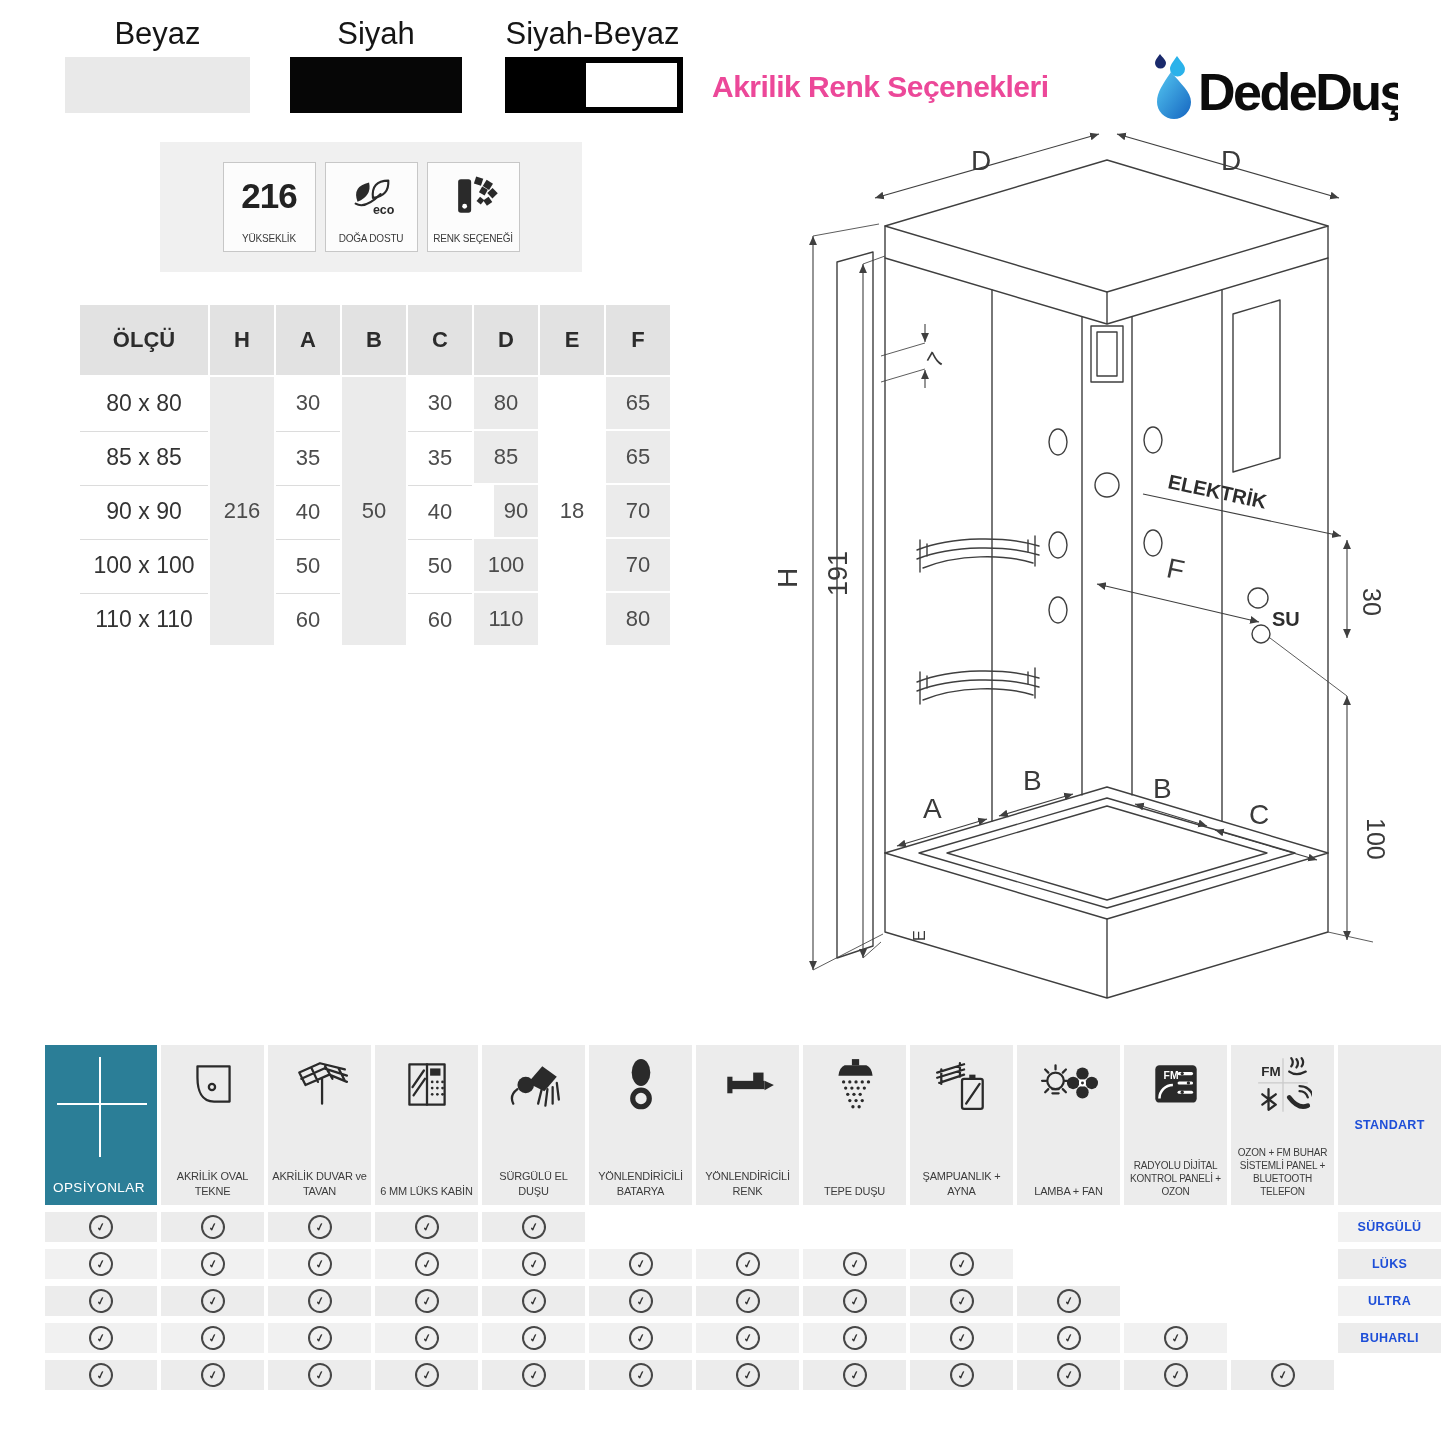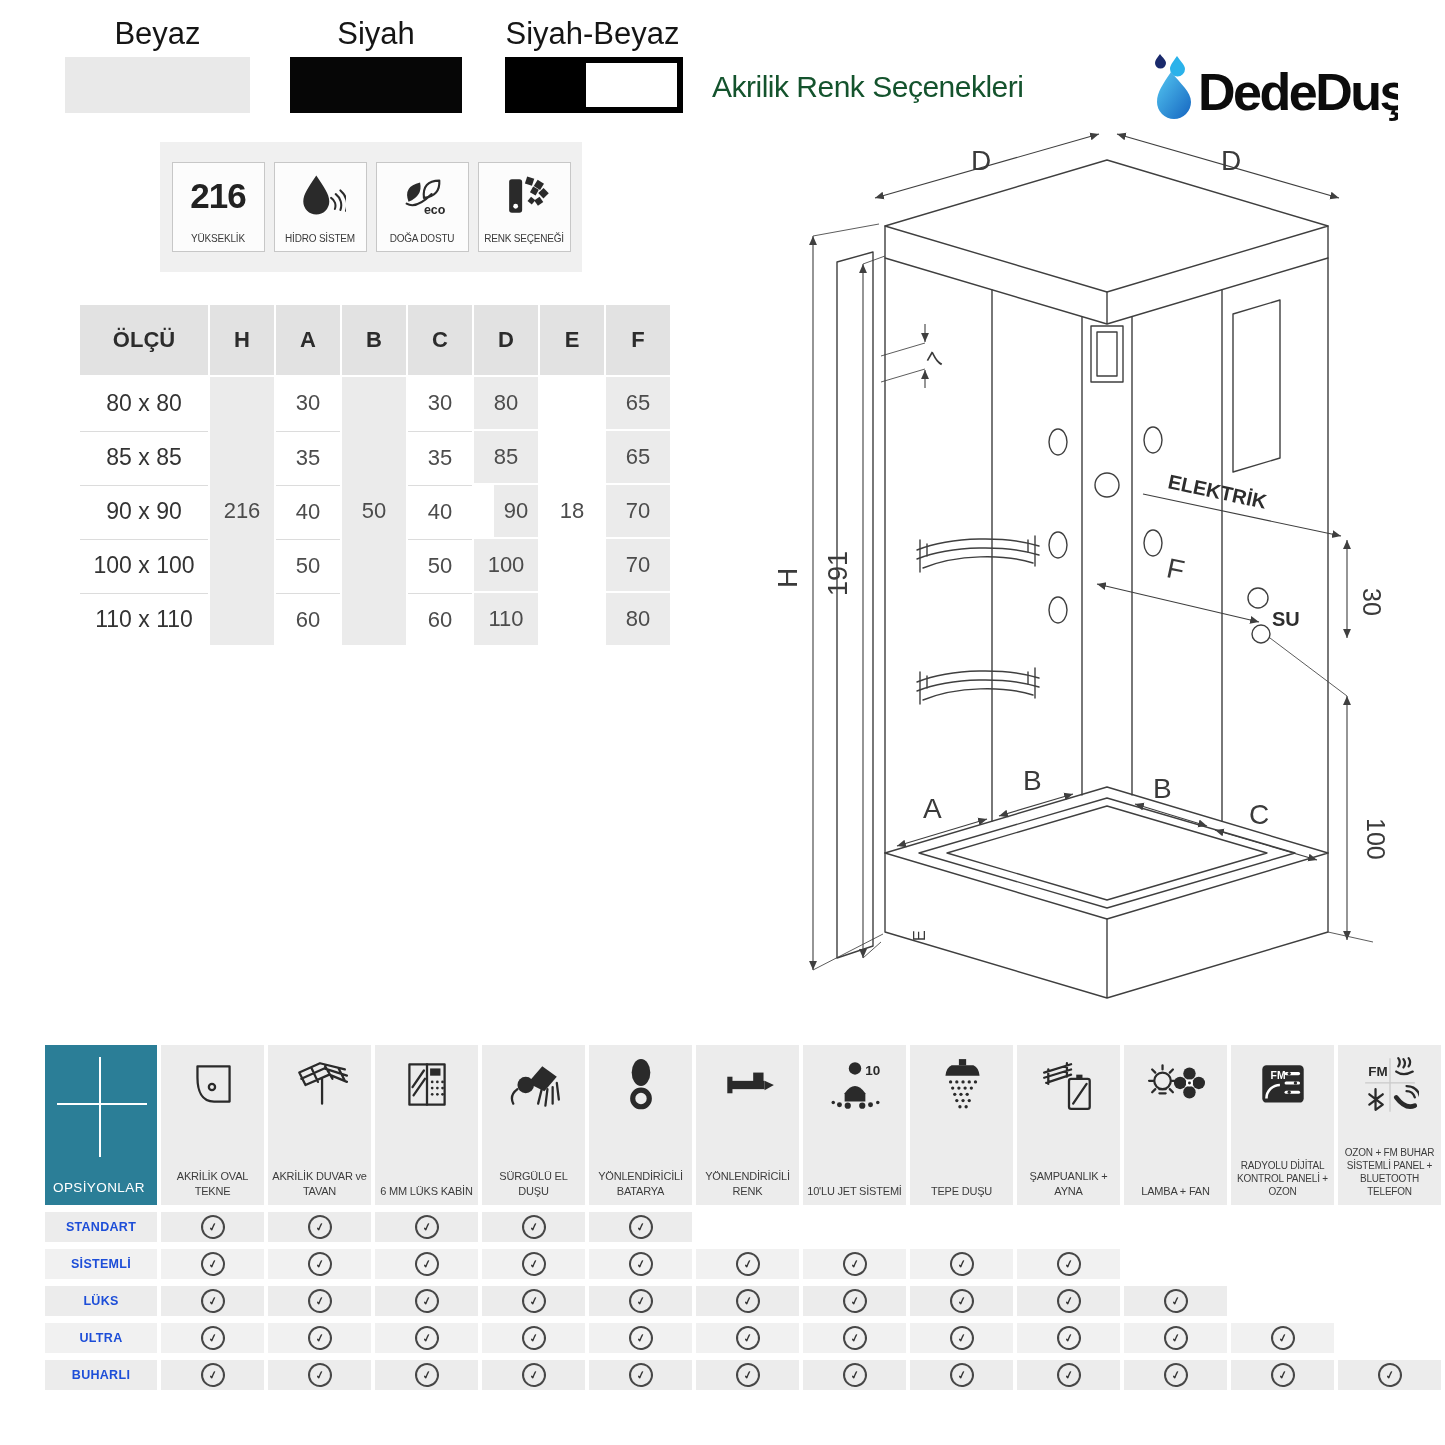--- a/index.html
+++ b/index.html
@@ -6,21 +6,21 @@
   body{width:1445px;height:1445px;position:relative;background:#fff;
        font-family:"Liberation Sans",sans-serif;overflow:hidden;color:#222}
   .abs{position:absolute}
   
   .swatch-label{font-size:31px;font-weight:500;color:#151515;text-align:center;white-space:nowrap}
   .swatch{height:56px;box-sizing:border-box}
   .sw-white{background:#e9e9e9}
   .sw-black{background:#060606}
   .sw-bw{background:#fff;border:6px solid #000;display:flex}
   .sw-bw .half-b{width:45%;background:#000}
-  .page-title{font-size:30px;font-weight:400;color:#14532d;letter-spacing:-.5px;white-space:nowrap}
+  .page-title{font-size:30px;font-weight:700;color:#ec4899;letter-spacing:-.5px;white-space:nowrap}
   
   .features{left:160px;top:142px;width:422px;height:130px;background:#f0f0f0;display:flex;
             align-items:center;justify-content:center;gap:9px}
   .feat-box{width:93px;height:90px;background:#fcfcfc;border:1px solid #c7c7c7;box-sizing:border-box;
             display:flex;flex-direction:column;align-items:center;justify-content:space-between;
             padding:6px 2px 7px}
   .feat-ico{height:54px;display:flex;align-items:center;justify-content:center}
   .feat-num{font-size:35px;font-weight:800;color:#222;letter-spacing:-1px;line-height:50px}
   .feat-label{font-size:10px;color:#3a3a3a;letter-spacing:-.2px;white-space:nowrap}
   
@@ -102,29 +102,20 @@
   </svg>
 </div>
 
 <div class="abs features">
   <div class="feat-box">
     <div class="feat-ico feat-num">216</div>
     <div class="feat-label">YÜKSEKLİK</div>
   </div>
   <div class="feat-box">
     <div class="feat-ico">
-      <svg width="52" height="50" viewBox="0 0 56 52">
-        <path class="icf" d="M24 4 C16 16 10 24 10 32 a14 14 0 0 0 28 0 C38 24 32 16 24 4 Z"></path>
-        <path class="ic" d="M40 28 a10 10 0 0 1 4 12 M45 24 a15 15 0 0 1 5 17 M50 20 a20 20 0 0 1 6 22" stroke-width="3"></path>
-      </svg>
-    </div>
-    <div class="feat-label">HİDRO SİSTEM</div>
-  </div>
-  <div class="feat-box">
-    <div class="feat-ico">
       <svg width="54" height="50" viewBox="0 0 56 52">
         <path class="icf" d="M14 32 q-6 -16 12 -20 q3 14 -12 20 z"></path>
         <path class="ic" d="M30 28 q-2 -18 16 -18 q1 16 -16 18 z"></path>
         <path class="ic" d="M12 34 q10 6 26 -10" stroke-width="2.4"></path>
         <text x="30" y="45" font-size="13" font-weight="700" fill="#2a2a2a">eco</text>
       </svg>
     </div>
     <div class="feat-label">DOĞA DOSTU</div>
   </div>
   <div class="feat-box">
@@ -340,38 +331,20 @@
           <rect class="icf" x="10" y="24" width="34" height="8"></rect>
           <rect class="icf" x="33" y="16" width="10" height="9"></rect>
           <path class="icf" d="M44 24 l9 4 -9 5 z"></path>
         </svg>
       </span>
       <span class="olabel">YÖNLENDİRİCİLİ RENK</span>
     </div>
     <div class="opt-hd">
       <span class="oicon">
         <svg width="58" height="58" viewBox="0 0 56 56">
-          <circle class="icf" cx="28" cy="12" r="6"></circle>
-          <path class="icf" d="M18 36 q10 -14 20 0 v8 h-20 z"></path>
-          <text x="38" y="18" font-size="13" font-weight="700" fill="#2a2a2a">10</text>
-          <g class="icf">
-            <circle cx="7" cy="45" r="1.7"></circle>
-            <circle cx="13" cy="47" r="2.4"></circle>
-            <circle cx="21" cy="48" r="3"></circle>
-            <circle cx="35" cy="48" r="3"></circle>
-            <circle cx="43" cy="47" r="2.4"></circle>
-            <circle cx="50" cy="45" r="1.7"></circle>
-          </g>
-        </svg>
-      </span>
-      <span class="olabel">10'LU JET SİSTEMİ</span>
-    </div>
-    <div class="opt-hd">
-      <span class="oicon">
-        <svg width="58" height="58" viewBox="0 0 56 56">
           <rect class="icf" x="25" y="3" width="7" height="6"></rect>
           <path class="icf" d="M18 9 h21 q5 2 6 10 H12 q1 -8 6 -10 z"></path>
           <g class="icf">
             <circle cx="17" cy="25" r="1.6"></circle>
             <circle cx="23" cy="25" r="1.6"></circle>
             <circle cx="29" cy="25" r="1.6"></circle>
             <circle cx="35" cy="25" r="1.6"></circle>
             <circle cx="41" cy="25" r="1.6"></circle>
             <circle cx="19" cy="31" r="1.6"></circle>
             <circle cx="25" cy="31" r="1.6"></circle>
@@ -473,21 +446,21 @@
     <div class="opt-cell on">
       <span class="chk">✓</span>
     </div>
     <div class="opt-cell"></div>
     <div class="opt-cell"></div>
     <div class="opt-cell"></div>
     <div class="opt-cell"></div>
     <div class="opt-cell"></div>
     <div class="opt-cell"></div>
     <div class="opt-cell"></div>
-    <div class="row-label alt">SİSTEMLİ</div>
+    <div class="row-label alt">SÜRGÜLÜ</div>
     <div class="opt-cell on alt">
       <span class="chk">✓</span>
     </div>
     <div class="opt-cell on alt">
       <span class="chk">✓</span>
     </div>
     <div class="opt-cell on alt">
       <span class="chk">✓</span>
     </div>
     <div class="opt-cell on alt">

